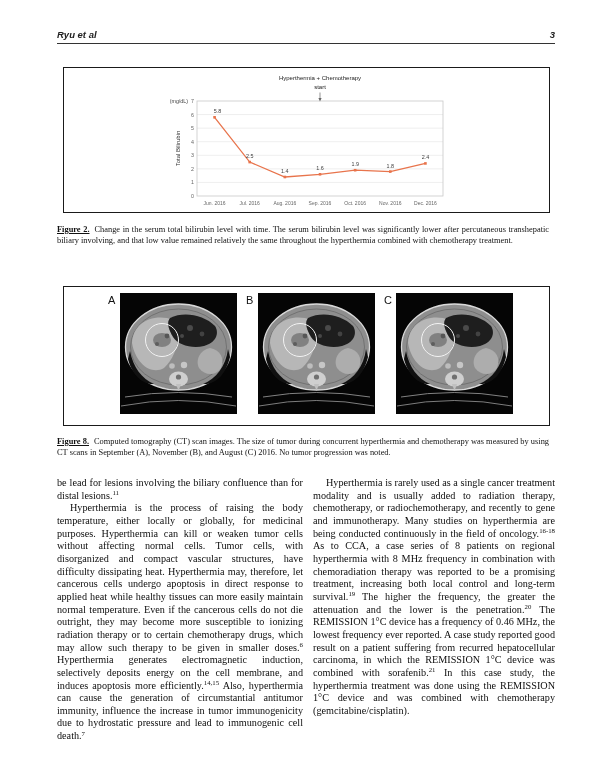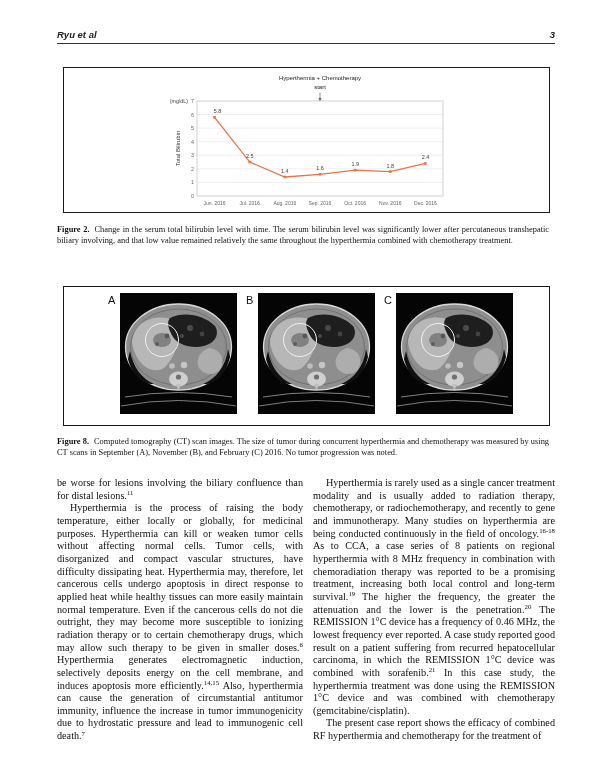--- a/index.html
+++ b/index.html
@@ -23,21 +23,21 @@
   #chart-svg text{font-family:"Liberation Sans",sans-serif;}
 
   .ct-panel{display:flex;gap:1px;}
   .ct-label{width:11px;font-family:"Liberation Sans",sans-serif;font-size:11px;
             color:#111;padding-top:1px;}
   .ct-svg{width:117px;height:121px;display:block;}
 
   
   .caption{position:absolute;left:57px;width:492px;font-size:8.4px;line-height:11px;
            color:#111;text-align:justify;font-family:"Liberation Serif",serif;}
-  .cap-label{font-weight:700;margin-right:5px;}
+  .cap-label{font-weight:700;margin-right:5px;text-decoration:underline;}
   #caption2{top:224px;}
   #caption3{top:436px;}
 
   
   .columns{position:absolute;left:57px;top:477px;width:498px;display:flex;gap:10px;}
   .col{text-align:justify;font-size:10.2px;line-height:12.65px;color:#0d0d0d;}
   .col-left{width:246px;}
   .col-right{width:242px;}
   p.body-para{margin:0;}
   p.indent{text-indent:13px;}
@@ -152,27 +152,26 @@
       </div>
       <div class="ct-panel">
         <span class="ct-label">C</span>
         <svg class="ct-svg" viewBox="0 0 117 121">
           <use href="#ct-scan-sym"></use>
         </svg>
       </div>
     </div>
 
   <div class="caption" id="caption3">
-    <span class="cap-label">Figure 8.</span><span>Computed tomography (CT) scan images. The size of tumor during concurrent hyperthermia and chemotherapy was measured by using CT scans in September (A), November (B), and February (C) 2016. No tumor progression was noted.</span>
+    <span class="cap-label">Figure 8.</span><span>Computed tomography (CT) scan images. The size of tumor during concurrent hyperthermia and chemotherapy was measured by using CT scans in September (A), November (B), and August (C) 2016. No tumor progression was noted.</span>
   </div>
 
   <div class="columns">
     <div class="col col-left" id="col-left">
-        <p class="body-para"><span>be worse for lesions involving the biliary confluence than for distal lesions.</span><sup class="refsup">11</sup></p>
+        <p class="body-para"><span>be lead for lesions involving the biliary confluence than for distal lesions.</span><sup class="refsup">11</sup></p>
         <p class="body-para indent"><span>Hyperthermia is the process of raising the body temperature, either locally or globally, for medicinal purposes. Hyperthermia can kill or weaken tumor cells without affecting normal cells. Tumor cells, with disorganized and compact vascular structures, have difficulty dissipating heat. Hyperthermia may, therefore, let cancerous cells undergo apoptosis in direct response to applied heat while healthy tissues can more easily maintain normal temperature. Even if the cancerous cells do not die outright, they may become more susceptible to ionizing radiation therapy or to certain chemotherapy drugs, which may allow such therapy to be given in smaller doses.</span><sup class="refsup">6</sup><span> Hyperthermia generates electromagnetic induction, selectively deposits energy on the cell membrane, and induces apoptosis more efficiently.</span><sup class="refsup">14,15</sup><span> Also, hyperthermia can cause the generation of circumstantial antitumor immunity, influence the increase in tumor immunogenicity due to hydrostatic pressure and lead to immunogenic cell death.</span><sup class="refsup">7</sup></p>
       </div>
     <div class="col col-right" id="col-right">
         <p class="body-para indent"><span>Hyperthermia is rarely used as a single cancer treatment modality and is usually added to radiation therapy, chemotherapy, or radiochemotherapy, and recently to gene and immunotherapy. Many studies on hyperthermia are being conducted continuously in the field of oncology.</span><sup class="refsup">16-18</sup><span> As to CCA, a case series of 8 patients on regional hyperthermia with 8 MHz frequency in combination with chemoradiation therapy was reported to be a promising treatment, increasing both local control and long-term survival.</span><sup class="refsup">19</sup><span> The higher the frequency, the greater the attenuation and the lower is the penetration.</span><sup class="refsup">20</sup><span> The REMISSION 1°C device has a frequency of 0.46 MHz, the lowest frequency ever reported. A case study reported good result on a patient suffering from recurred hepatocellular carcinoma, in which the REMISSION 1°C device was combined with sorafenib.</span><sup class="refsup">21</sup><span> In this case study, the hyperthermia treatment was done using the REMISSION 1°C device and was combined with chemotherapy (gemcitabine/cisplatin).</span></p>
-        <p class="body-para indent"><span>The present case report shows the efficacy of combined RF hyperthermia and chemotherapy for the treatment of</span></p>
       </div>
   </div>
 
 </div>
 
 </body></html>

